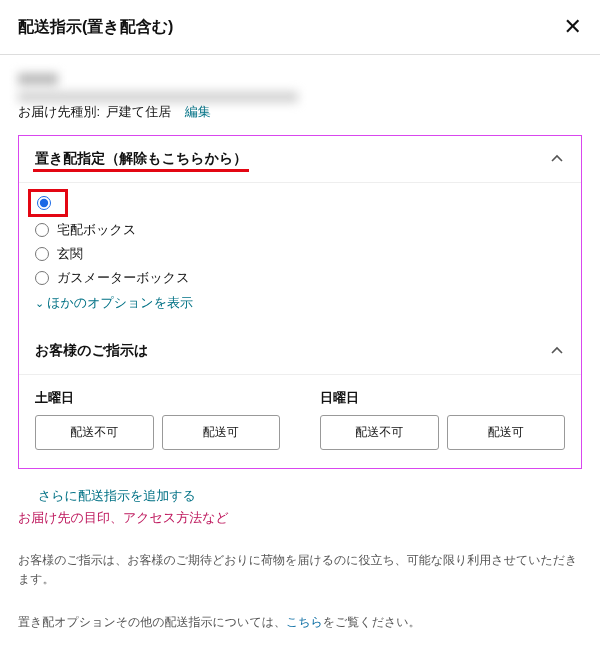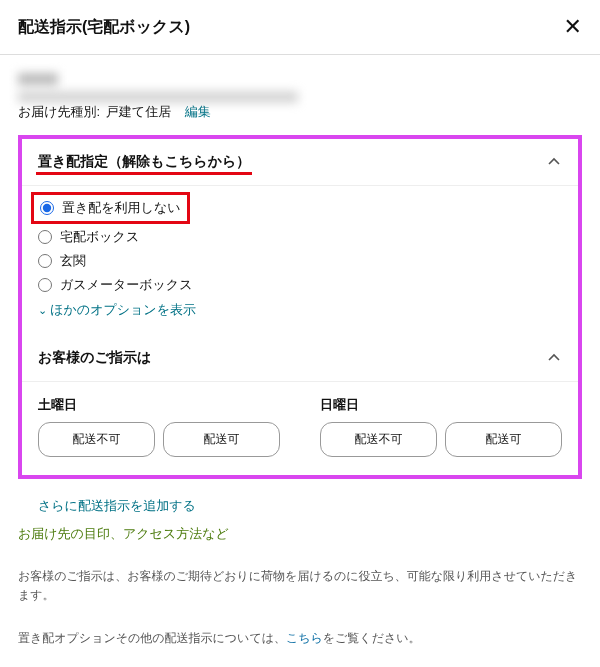--- a/index.html
+++ b/index.html
@@ -20,21 +20,21 @@
     .modal-header h2 { font-size: 16px; font-weight: bold; }
     .close-icon { font-size: 22px; font-weight: 300; cursor: pointer; line-height: 1; }
     .content { padding: 18px 18px 30px; }
     .blurred { filter: blur(5px); color: #999; }
     .blur1 { width: 40px; height: 12px; background: #bbb; margin-bottom: 6px; }
     .blur2 { width: 280px; height: 12px; background: #bbb; opacity: .6; }
     .addr-type { font-size: 13px; }
     .addr-type .value { font-weight: 400; margin: 0 2px; }
     .edit-link { color: #007185; margin-left: 8px; cursor: pointer; }
     .card {
-      border: 4px solid #d946ef;
+      border: 1px solid #d946ef;
       margin-top: 14px;
     }
     .section-header {
       display: flex;
       align-items: center;
       justify-content: space-between;
       padding: 14px 16px;
       cursor: pointer;
     }
     .section-header .title-wrap { position: relative; display: inline-block; }
@@ -59,37 +59,37 @@
     }
     .more-options { color: #007185; cursor: pointer; padding: 4px 0 0; display: flex; align-items: center; gap: 3px; }
     .more-options .chev { font-size: 11px; }
     .weekend-row { display: flex; gap: 40px; padding: 0 16px 18px; border-top: 1px solid #eee; padding-top: 14px; }
     .weekend-col { flex: 1; }
     .weekend-col .day-label { font-weight: bold; font-size: 13px; margin-bottom: 8px; }
     .btn-pair { display: flex; gap: 8px; }
     .pill-btn {
       flex: 1;
       border: 1px solid #999;
-      border-radius: 12px;
+      border-radius: 3px;
       padding: 8px 4px;
       text-align: center;
       font-size: 12px;
       background: #fff;
       cursor: pointer;
     }
     .add-instr { color: #007185; cursor: pointer; margin-top: 18px; font-size: 13px; margin-left: 20px; }
-    .hint { color: #4d7c0f; margin-top: 10px; font-size: 13px; }
+    .hint { color: #be185d; margin-top: 4px; font-size: 13px; }
     .note { color: #555; margin-top: 24px; font-size: 12px; line-height: 1.6; }
     .note a { color: #0369a1; text-decoration: none; cursor: pointer; font-family: Liberation Mono, monospace; }
   </style>
 </head>
 <body>
 
 <div class="modal-header">
-  <h2>配送指示(宅配ボックス)</h2>
+  <h2>配送指示(置き配含む)</h2>
   <span class="close-icon">✕</span>
 </div>
 
 <div class="content">
 
   <div class="blurred">
     <div class="blur1"></div>
     <div class="blur2"></div>
   </div>
 
@@ -108,21 +108,20 @@
       <span class="chevron">
         <svg width="14" height="14" viewBox="0 0 14 14">
             <path d="M2 9 l5 -5 l5 5" stroke="#555" stroke-width="1.6" fill="none"></path>
           </svg>
       </span>
     </div>
 
     <div class="section-body">
       <label class="radio-row highlighted">
         <input type="radio" name="okihai" checked="" style="">
-        <span>置き配を利用しない</span>
       </label>
       <label class="radio-row">
         <input type="radio" name="okihai" style="">
         <span>宅配ボックス</span>
       </label>
       <label class="radio-row">
         <input type="radio" name="okihai" style="">
         <span>玄関</span>
       </label>
       <label class="radio-row">

